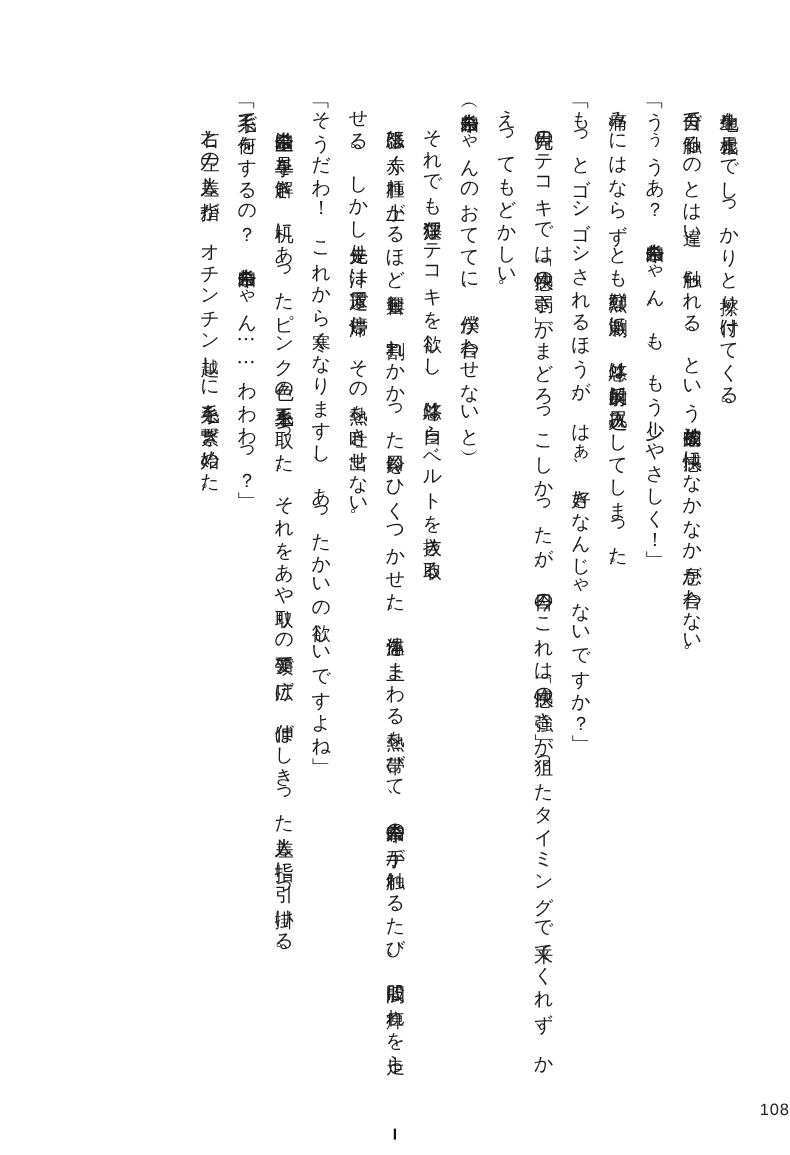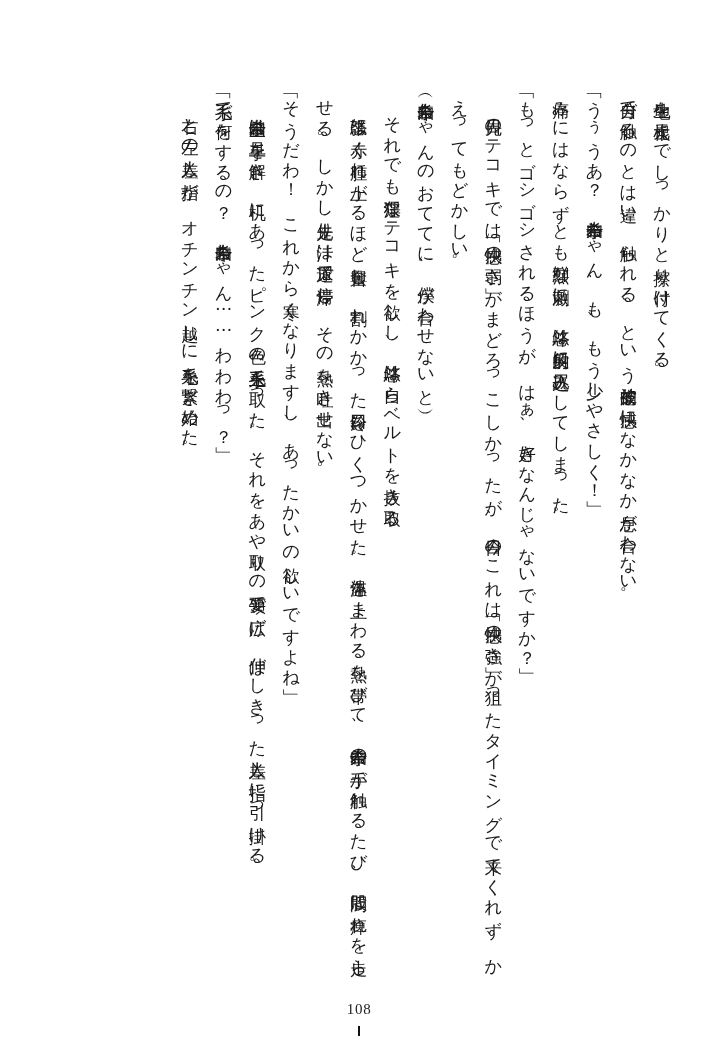--- a/index.html
+++ b/index.html
@@ -42,23 +42,23 @@
     text-indent: 0;
   }
   .para.indent {
     text-indent: 1em;
   }
   .page-number {
     position: absolute;
     bottom: 32px;
     left: 0;
     right: 0;
-    text-align: center;
+    text-align: right;
     font-size: 15px;
-    font-family: Liberation Serif, serif;
+    font-family: Liberation Sans, sans-serif;
     color: #222;
     letter-spacing: 0.05em;
   }
   .spine-mark {
     position: absolute;
     bottom: 14px;
     left: 50%;
     transform: translateX(-50%);
     width: 2px;
     height: 10px;

